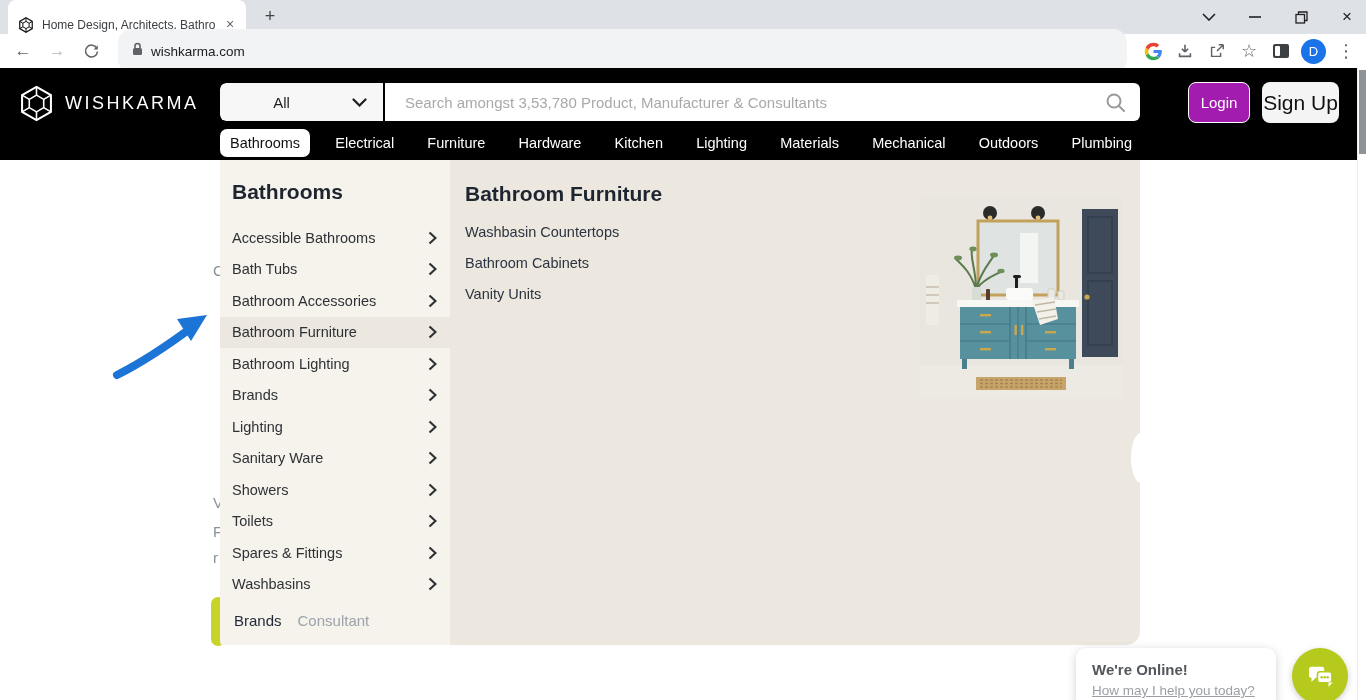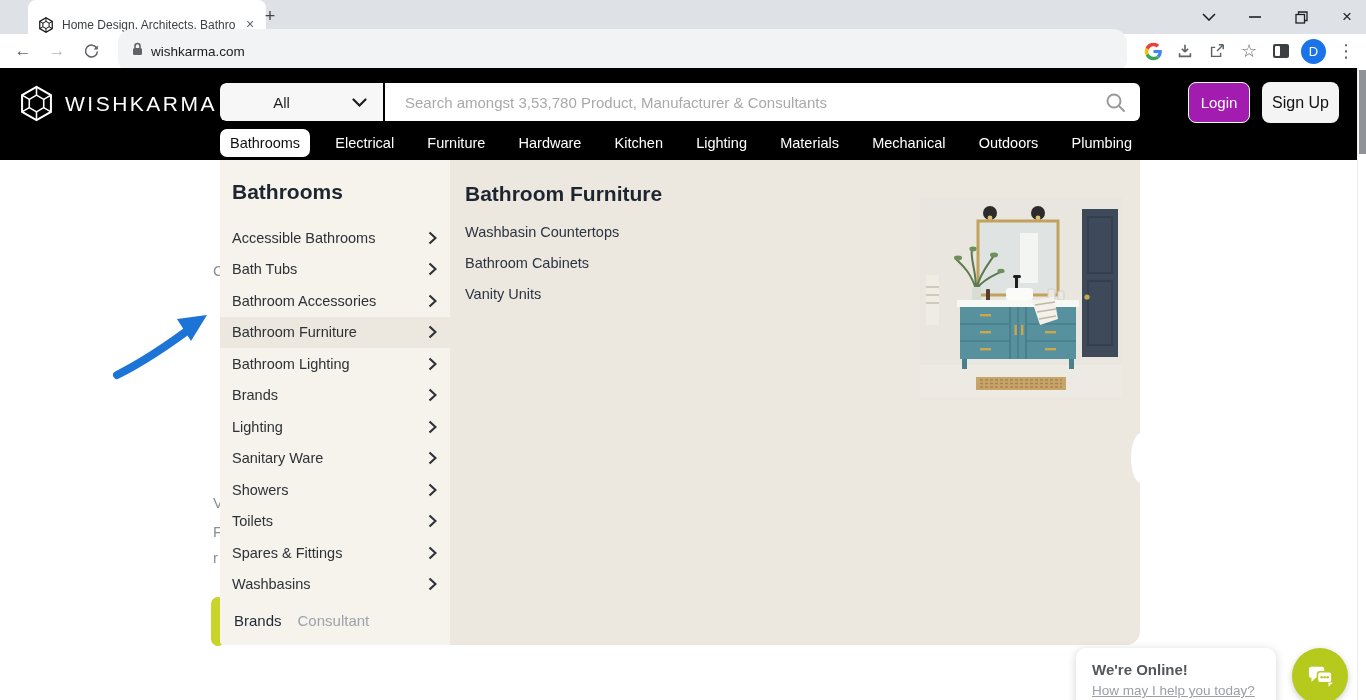--- a/index.html
+++ b/index.html
@@ -3,21 +3,21 @@
 <meta charset="utf-8">
 <style>
   * { margin:0; padding:0; box-sizing:border-box; }
   html,body { background:#fff; }
   .screen{ position:relative; width:1366px; height:700px; overflow:hidden;
     font-family:"Liberation Sans", sans-serif; background:#fff; }
 
   
   .tabbar{ position:absolute; top:0; left:0; width:1366px; height:34px; background:#dee1e6; }
   .tab{ position:absolute; left:8px; top:0; width:238px; height:34px; background:#fff;
-    border-radius:8px 8px 0 0; display:flex; align-items:center; padding:16px 8px 0 10px;margin-left:20px; }
+    border-radius:8px 8px 0 0; display:flex; align-items:center; padding:16px 8px 0 10px; }
   .favicon{ width:16px; height:16px; flex:0 0 16px; display:flex; }
   .tab-title{ flex:1; margin-left:8px; font-size:12px; color:#3c4043; white-space:nowrap;
     overflow:hidden; }
   .tab-close{ width:16px; height:16px; line-height:15px; text-align:center; font-size:14px;
     color:#5f6368; border-radius:50%; cursor:pointer; }
   .newtab{ position:absolute; left:258px; top:5px; width:24px; height:24px; text-align:center;
     line-height:22px; font-size:18px; color:#444; border-radius:50%; cursor:pointer; }
   .wincontrols{ position:absolute; right:10px; top:0; height:34px; display:flex; align-items:center; gap:28px; }
   .winbtn{ width:18px; height:18px; display:flex; align-items:center; justify-content:center;
     color:#202124; cursor:pointer; }
@@ -35,36 +35,36 @@
     align-items:center; padding:8px 14px; margin:0 6px; }
   .url-text{ font-size:13.5px; color:#202124; margin-left:8px; }
   .tb-icon{ width:24px; height:24px; display:flex; align-items:center; justify-content:center;
     cursor:pointer; color:#5f6368; font-size:18px; }
   .avatar{ width:25px; height:25px; border-radius:50%; background:#1a73e8; color:#fff;
     font-size:13px; font-weight:500; display:flex; align-items:center; justify-content:center; cursor:pointer; }
 
   
   .siteheader{ position:absolute; top:68px; left:0; width:1357px; height:92px; background:#000; }
   .logo{ position:absolute; left:18px; top:17px; display:flex; align-items:center; gap:10px; cursor:pointer; }
-  .logo-word{ color:#fff; font-size:21px; letter-spacing:2.5px; font-weight:400; }
+  .logo-word{ color:#fff; font-size:18px; letter-spacing:2.5px; font-weight:400; }
   .searchgroup{ position:absolute; left:220px; top:15px; width:920px; height:38px; display:flex;
     border-radius:6px; overflow:hidden; }
   .all-dd{ width:163px; background:#f7f7f7; margin-right:2px; position:relative; display:flex;
     align-items:center; justify-content:center; cursor:pointer; border-radius:6px 0 0 6px; }
   .all-dd-label{ font-size:15px; color:#1f1f1f; margin-right:40px; }
   .all-dd svg{ position:absolute; right:16px; top:15px; }
   .search-input{ flex:1; border:none; outline:none; background:#fff; font-size:15px;
     font-family:"Liberation Sans", sans-serif; color:#333; padding:0 44px 0 20px; }
   .search-input::placeholder{ color:#a9a9a9; }
   .search-icon{ position:absolute; right:14px; top:9px; cursor:pointer; }
   .login-btn{ position:absolute; left:1188px; top:14px; width:62px; height:41px; background:#a21caf;
     border:1px solid #fff; border-radius:8px; color:#fff; font-size:15px; display:flex;
     align-items:center; justify-content:center; cursor:pointer; }
   .signup-btn{ position:absolute; left:1262px; top:14px; width:77px; height:41px; background:#f4f4f4;
-    border-radius:8px; color:#111; font-size:16px; display:flex; align-items:center;
+    border-radius:8px; color:#111; font-size:21px; display:flex; align-items:center;
     justify-content:center; cursor:pointer; }
   .mainnav{ position:absolute; left:220px; top:57px; width:920px; height:35px; display:flex;
     align-items:center; justify-content:space-between; }
   .nav-item{ color:#fff; font-size:14.5px; font-weight:500; padding:6px 8px; cursor:pointer; white-space:nowrap; }
   .nav-item.active{ background:#fff; color:#101010; border-radius:7px; padding:6px 10px; }
 
   
   .frag{ position:absolute; font-size:15px; color:#8b8f96; z-index:1; }
   .lime-frag{ position:absolute; left:211px; top:597px; width:14px; height:49px; border-radius:7px;
     background:#c9d42a; z-index:1; }

